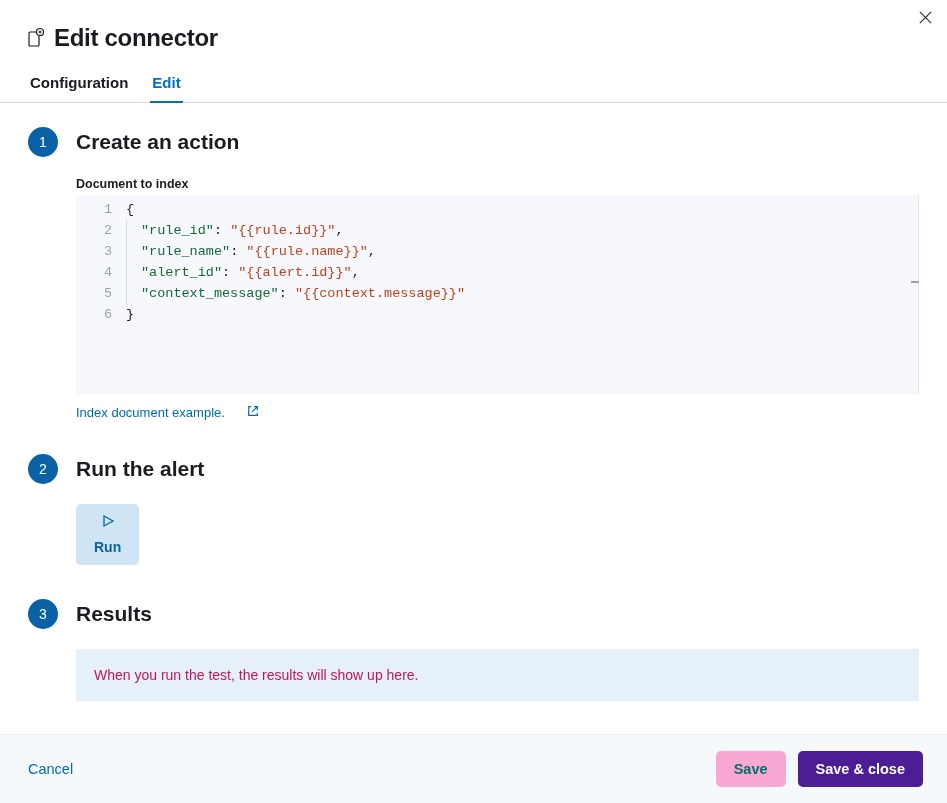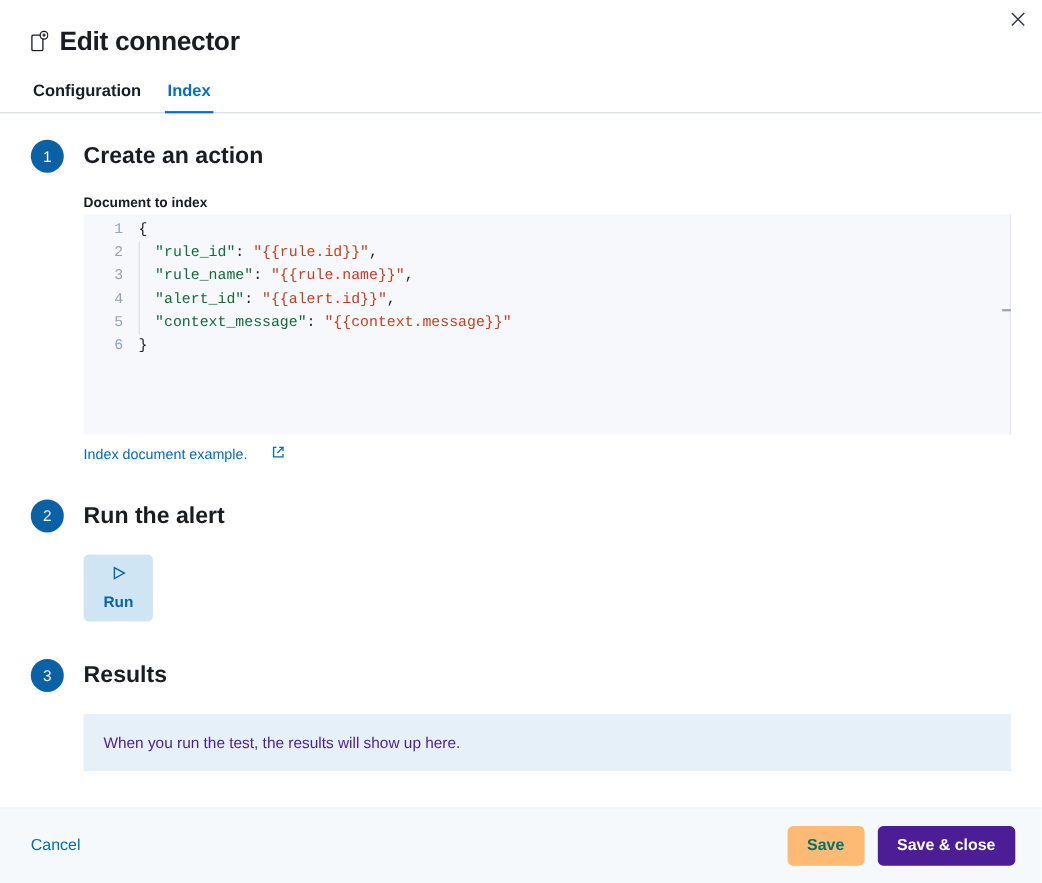--- a/index.html
+++ b/index.html
@@ -175,21 +175,21 @@
     border-radius: 5px;
     cursor: pointer;
     flex-direction: column;
   }
   .run-btn svg { flex-shrink: 0; }
 
   .results-box {
     background: #e6f0f8;
     padding: 18px 18px;
     font-size: 14px;
-    color: #4c1d95;
+    color: #be185d;
   }
 
   .footer {
     position: absolute;
     bottom: 0;
     left: 0;
     right: 0;
     background: #f5f9fc;
     padding: 16px 24px;
     display: flex;
@@ -201,21 +201,21 @@
   .btn-cancel {
     background: transparent;
     border: none;
     color: #006bb8;
     font-weight: 400;
     font-size: 14.5px;
     padding: 8px 4px;
     cursor: pointer;
   }
   .btn-save {
-    background: #fdba74;
+    background: #f9a8d4;
     color: #00726b;
     border: none;
     font-weight: 600;
     font-size: 14.5px;
     padding: 10px 18px;
     border-radius: 5px;
     cursor: pointer;
     text-align: center;
   }
   .btn-save-close {
@@ -244,21 +244,21 @@
       <rect x="1" y="5" width="10" height="14" rx="1"></rect>
       <circle cx="12" cy="5" r="3.5" fill="#fff"></circle>
       <path d="M12 3.5 v3 M10.5 5 h3"></path>
     </svg>
   </span>
   <h1 class="title">Edit connector</h1>
 </div>
 
 <div class="tabs">
   <div class="tab">Configuration</div>
-  <div class="tab active">Index</div>
+  <div class="tab active">Edit</div>
 </div>
 
 <div class="content">
 
   <div class="step">
     <div class="rail">
       <div class="step-circle">1</div>
       <div class="connector"></div>
     </div>
     <div class="step-body">

